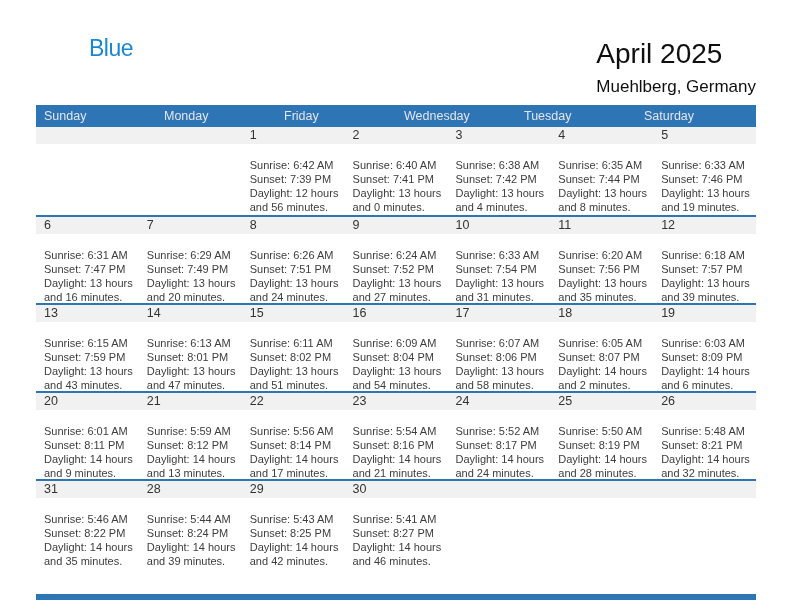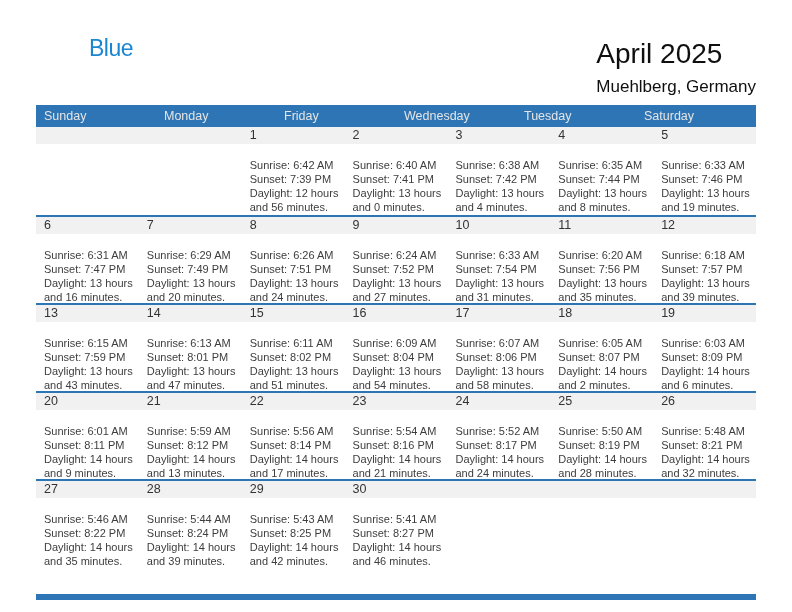--- a/index.html
+++ b/index.html
@@ -265,21 +265,21 @@
             <div class="cell">
               <div class="line">Sunrise: 5:48 AM</div>
               <div class="line">Sunset: 8:21 PM</div>
               <div class="line">Daylight: 14 hours</div>
               <div class="line">and 32 minutes.</div>
             </div>
           </div>
         </div>
         <div class="week">
           <div class="date-strip">
-            <div class="date-cell">27</div>
+            <div class="date-cell">31</div>
             <div class="date-cell">28</div>
             <div class="date-cell">29</div>
             <div class="date-cell">30</div>
             <div class="date-cell"></div>
             <div class="date-cell"></div>
             <div class="date-cell"></div>
           </div>
           <div class="content-row">
             <div class="cell">
               <div class="line">Sunrise: 5:46 AM</div>

